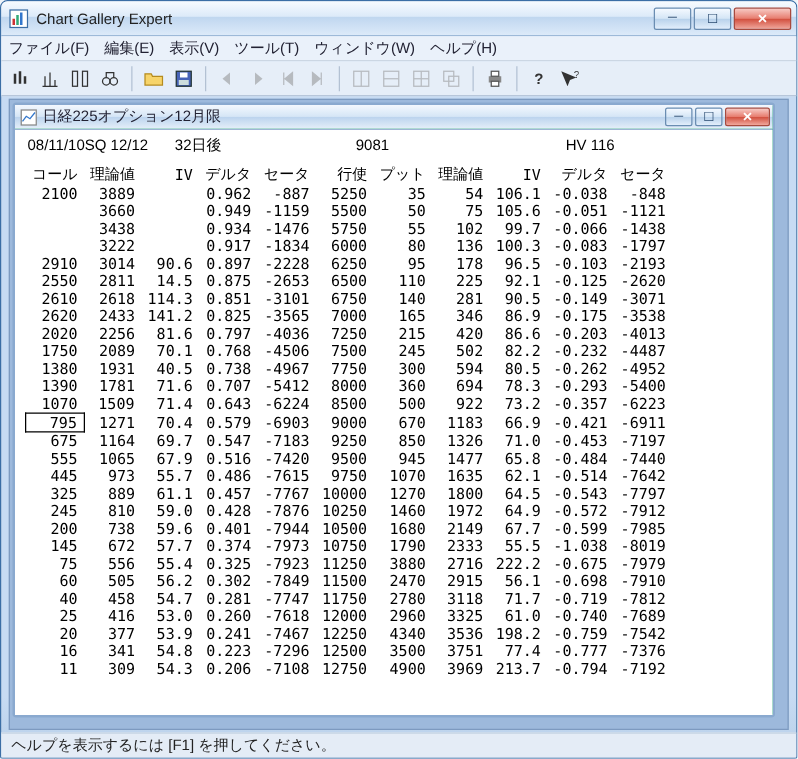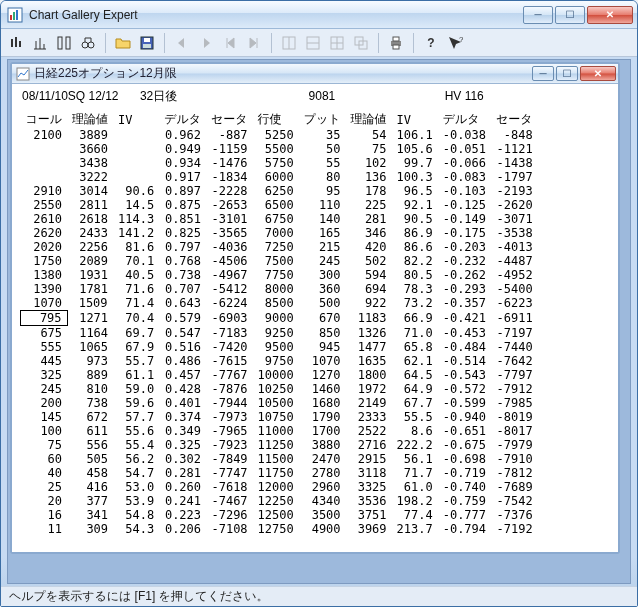--- a/index.html
+++ b/index.html
@@ -128,21 +128,21 @@
     padding: 2px 8px 2px 8px;
     position: relative;
     background: #fff;
   }
   .info-row {
     font-size:12px; color:#000;
     padding: 2px 2px 6px 2px;
   }
   .info-row span { margin-right: 18px; }
   table.data { border-collapse: collapse; font-family: "MS Gothic", monospace; font-size:12px; color:#000; }
-  table.data th { font-weight: normal; text-align: left; padding: 0 5px; white-space: nowrap; }
+  table.data th { font-weight: normal; text-align: right; padding: 0 5px; white-space: nowrap; }
   table.data td { text-align: right; padding: 0 5px; white-space: nowrap; font-variant-numeric: tabular-nums; }
   tr.selrow td:first-child {
     border: 1px solid #000;
   }
   .statusbar {
     height: 20px;
     background: #e4ecf6;
     border-top: 1px solid #c5d3e4;
     font-size: 12px;
     color: #222;
@@ -168,20 +168,28 @@
         </svg>
     </span>
     <span class="title">Chart Gallery Expert</span>
     <div class="winctrl">
       <span class="winbtn">─</span>
       <span class="winbtn">☐</span>
       <span class="winbtn close">✕</span>
     </div>
   </div>
 
+  <div class="menubar">
+    <span>ファイル(F)</span>
+    <span>編集(E)</span>
+    <span>表示(V)</span>
+    <span>ツール(T)</span>
+    <span>ウィンドウ(W)</span>
+    <span>ヘルプ(H)</span>
+  </div>
 
   <div class="toolbar" id="toolbar">
       <div class="tb-btn">
         <svg viewBox="0 0 16 16">
           <rect x="3" y="4" width="2" height="8" fill="#333"></rect>
           <rect x="7" y="2" width="2" height="10" fill="#333"></rect>
           <rect x="11" y="6" width="2" height="6" fill="#333"></rect>
         </svg>
       </div>
       <div class="tb-btn">
@@ -295,22 +303,22 @@
         </span>
         <span class="cwtext">日経225オプション12月限</span>
         <span class="winbtn">─</span>
         <span class="winbtn">☐</span>
         <span class="winbtn close">✕</span>
       </div>
       <div class="child-body">
         <div class="info-row">
           <span>08/11/10SQ 12/12</span>
           <span>32日後</span>
-          <span style="margin-left:110px">9081</span>
-          <span style="margin-left:88px">HV 116</span>
+          <span style="margin-left:86px">9081</span>
+          <span style="margin-left:120px">HV 116</span>
         </div>
         <table class="data" id="data-table">
           <thead>
               <tr id="hdr-row">
                 <th>コール</th>
                 <th>理論値</th>
                 <th>IV</th>
                 <th>デルタ</th>
                 <th>セータ</th>
                 <th>行使</th>
@@ -585,35 +593,22 @@
               <tr>
                 <td>145</td>
                 <td>672</td>
                 <td>57.7</td>
                 <td>0.374</td>
                 <td>-7973</td>
                 <td>10750</td>
                 <td>1790</td>
                 <td>2333</td>
                 <td>55.5</td>
-                <td>-0.940</td>
+                <td>-1.038</td>
                 <td>-8019</td>
-              </tr>
-              <tr>
-                <td>100</td>
-                <td>611</td>
-                <td>55.6</td>
-                <td>0.349</td>
-                <td>-7965</td>
-                <td>11000</td>
-                <td>1700</td>
-                <td>2522</td>
-                <td>8.6</td>
-                <td>-0.651</td>
-                <td>-8017</td>
               </tr>
               <tr>
                 <td>75</td>
                 <td>556</td>
                 <td>55.4</td>
                 <td>0.325</td>
                 <td>-7923</td>
                 <td>11250</td>
                 <td>3880</td>
                 <td>2716</td>

